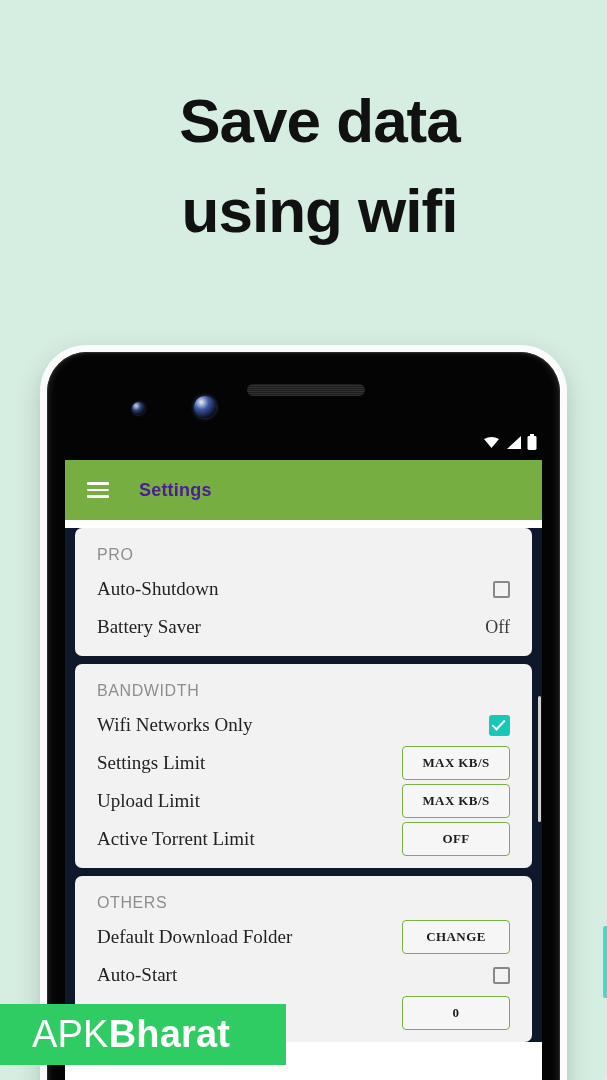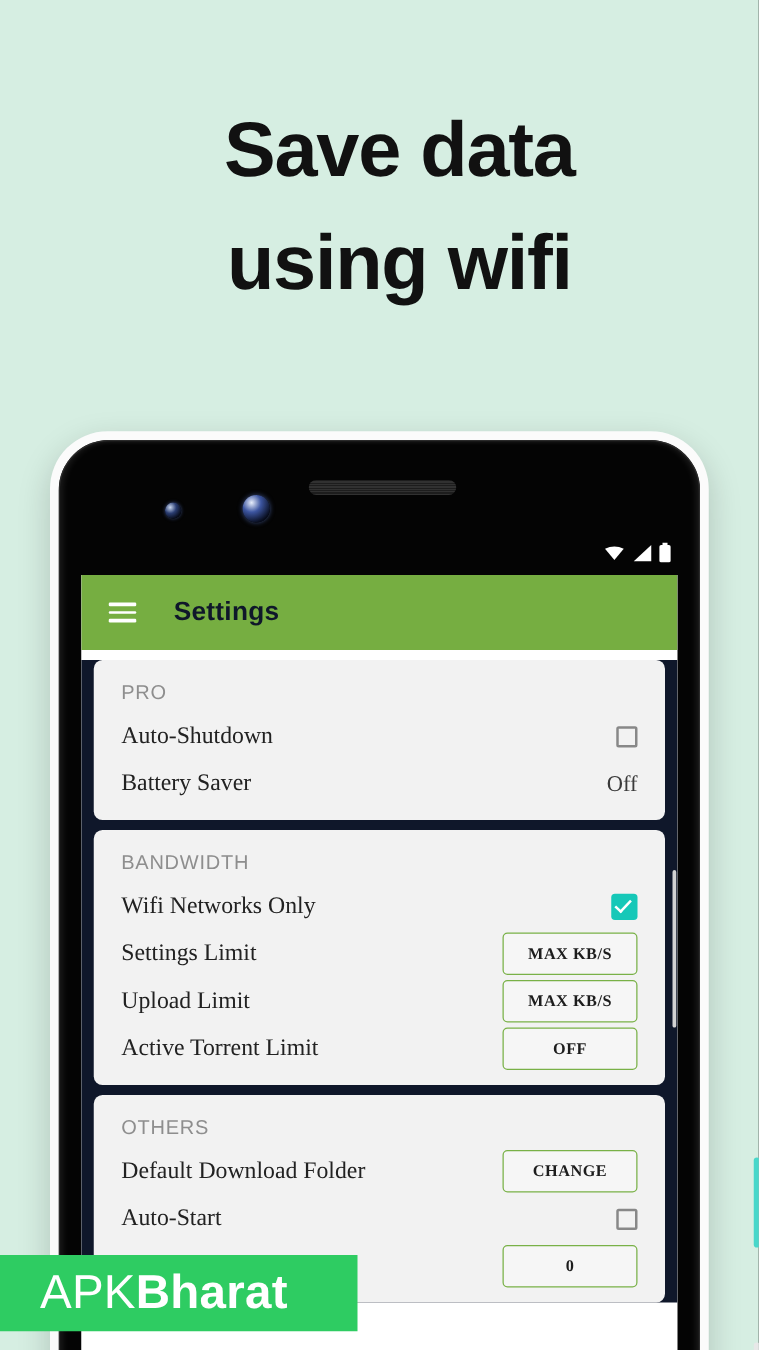--- a/index.html
+++ b/index.html
@@ -80,21 +80,21 @@
 
   .appbar{
     height:60px;background:#76ae41;display:flex;align-items:center;
   }
   .hamburger{
     width:22px;height:16px;margin-left:22px;display:flex;flex-direction:column;
     justify-content:space-between;cursor:pointer;
   }
   .hamburger span{display:block;height:2.6px;background:#fff;border-radius:1px;}
   .appbar-title{
-    margin-left:30px;color:#0f172a;font-size:21px;font-weight:bold;letter-spacing:.2px;
+    margin-left:30px;color:#4c1d95;font-size:18px;font-weight:bold;letter-spacing:.2px;
   }
 
   .list{padding:0;background:#0f172a;}
   .card{
     background:#f2f2f2;border-radius:7px;margin:8px 10px 0 10px;padding:6px 0 10px 0;
   }
   .section-title{
     color:#8e8e8e;font-size:16px;padding:12px 22px 6px 22px;letter-spacing:.6px;
   }
   .row{

